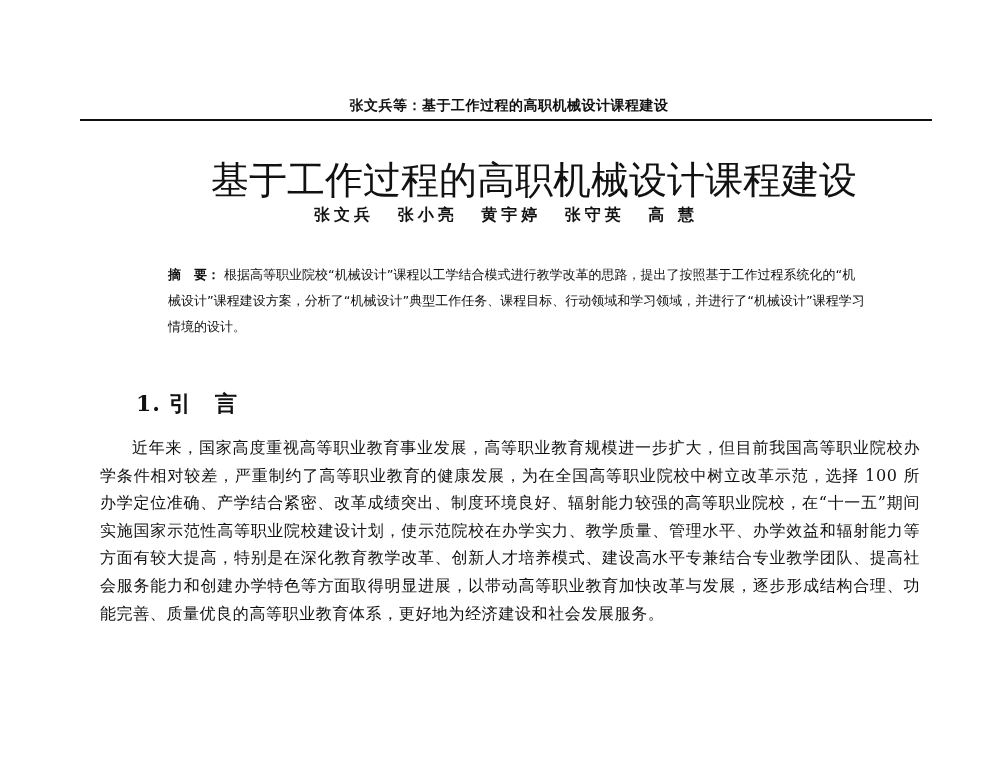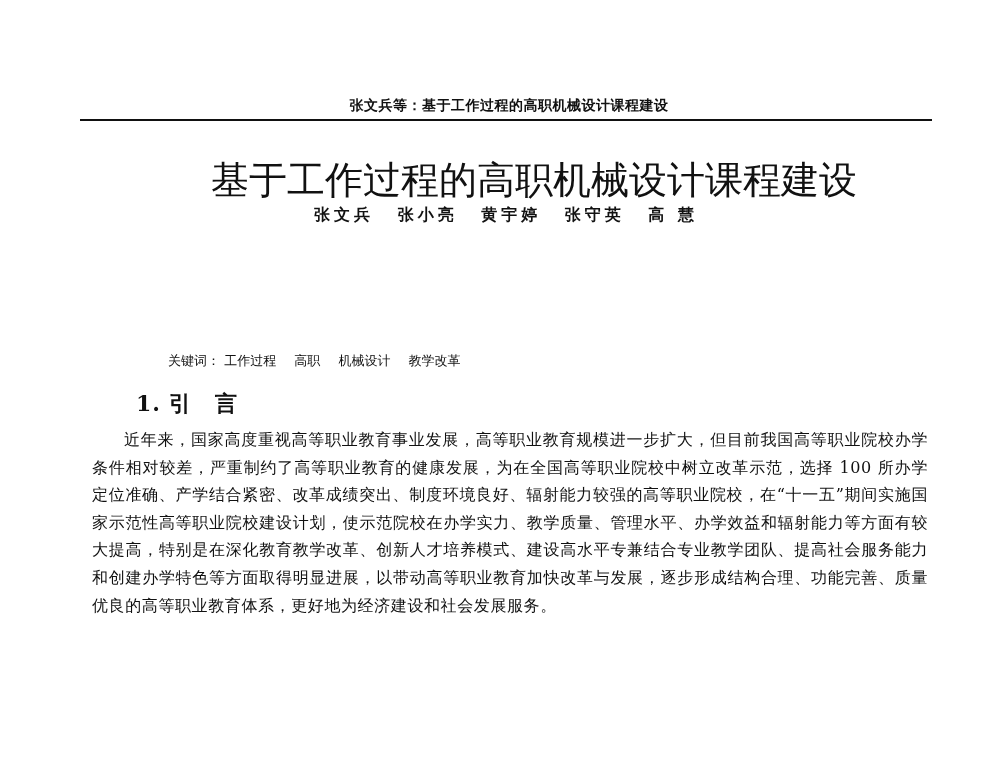--- a/index.html
+++ b/index.html
@@ -113,21 +113,21 @@
       position: absolute;
       left: 86px;
       top: 426px;
       width: 836px;
       font-size: 16px;
       line-height: 27.6px;
       text-align: justify;
       letter-spacing: 0.6px;
     }
     .body-text p {
-      margin: 0;
+      margin: 8px;
       text-indent: 2em;
     }
   </style>
 </head>
 <body>
 
 <div class="page">
 
   <div class="running-header">张文兵等：基于工作过程的高职机械设计课程建设</div>
   <div class="header-rule"></div>
@@ -136,28 +136,24 @@
 
   <div class="authors">
     <span>张文兵</span>
     <span>张小亮</span>
     <span>黄宇婷</span>
     <span>张守英</span>
     <span>高 慧</span>
   </div>
 
 
+  <div class="abstract">
+    <span class="label">摘　要：</span><span>根据高等职业院校“机械设计”课程以工学结合模式进行教学改革的思路，提出了按照基于工作过程系统化的“机械设计”课程建设方案，分析了“机械设计”典型工作任务、课程目标、行动领域和学习领域，并进行了“机械设计”课程学习情境的设计。</span>
+  </div>
 
-  <div class="keywords">
-    <span>关键词：</span>
-    <span class="kw">工作过程</span>
-    <span class="kw">高职</span>
-    <span class="kw">机械设计</span>
-    <span class="kw">教学改革</span>
-  </div>
 
   <div class="section-heading">
     <span class="num">1.</span><span>引　言</span>
   </div>
 
   <div class="body-text">
     <p>近年来，国家高度重视高等职业教育事业发展，高等职业教育规模进一步扩大，但目前我国高等职业院校办学条件相对较差，严重制约了高等职业教育的健康发展，为在全国高等职业院校中树立改革示范，选择 100 所办学定位准确、产学结合紧密、改革成绩突出、制度环境良好、辐射能力较强的高等职业院校，在“十一五”期间实施国家示范性高等职业院校建设计划，使示范院校在办学实力、教学质量、管理水平、办学效益和辐射能力等方面有较大提高，特别是在深化教育教学改革、创新人才培养模式、建设高水平专兼结合专业教学团队、提高社会服务能力和创建办学特色等方面取得明显进展，以带动高等职业教育加快改革与发展，逐步形成结构合理、功能完善、质量优良的高等职业教育体系，更好地为经济建设和社会发展服务。</p>
   </div>
 
 </div>

